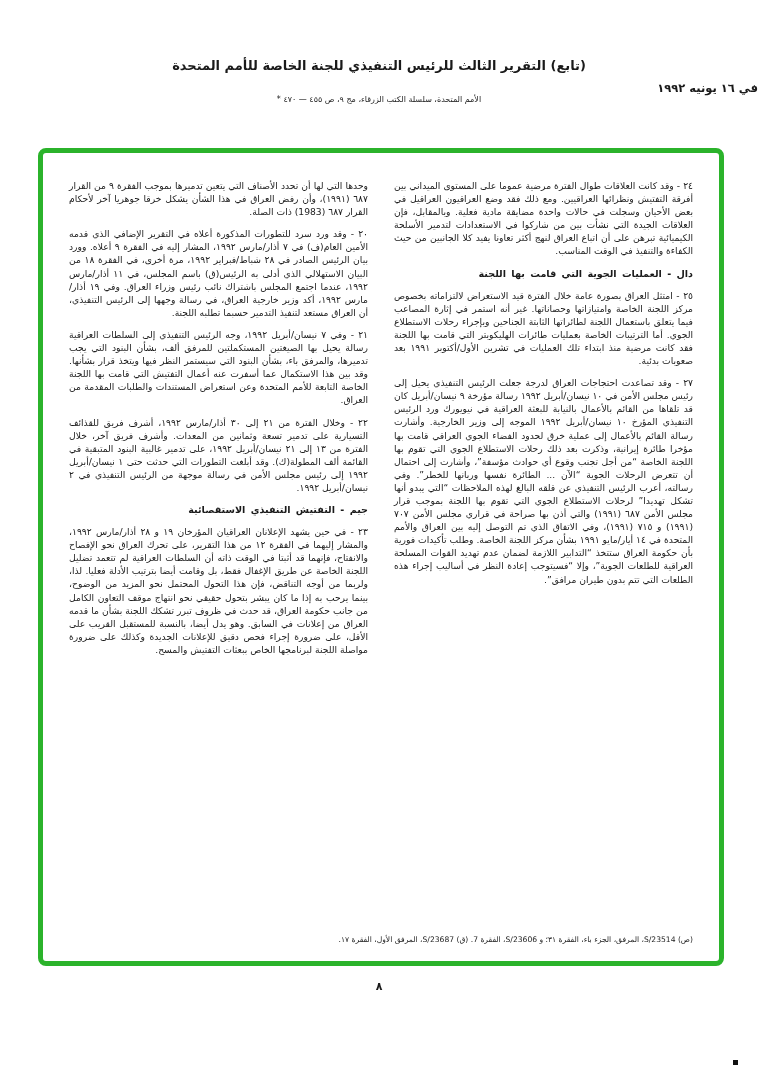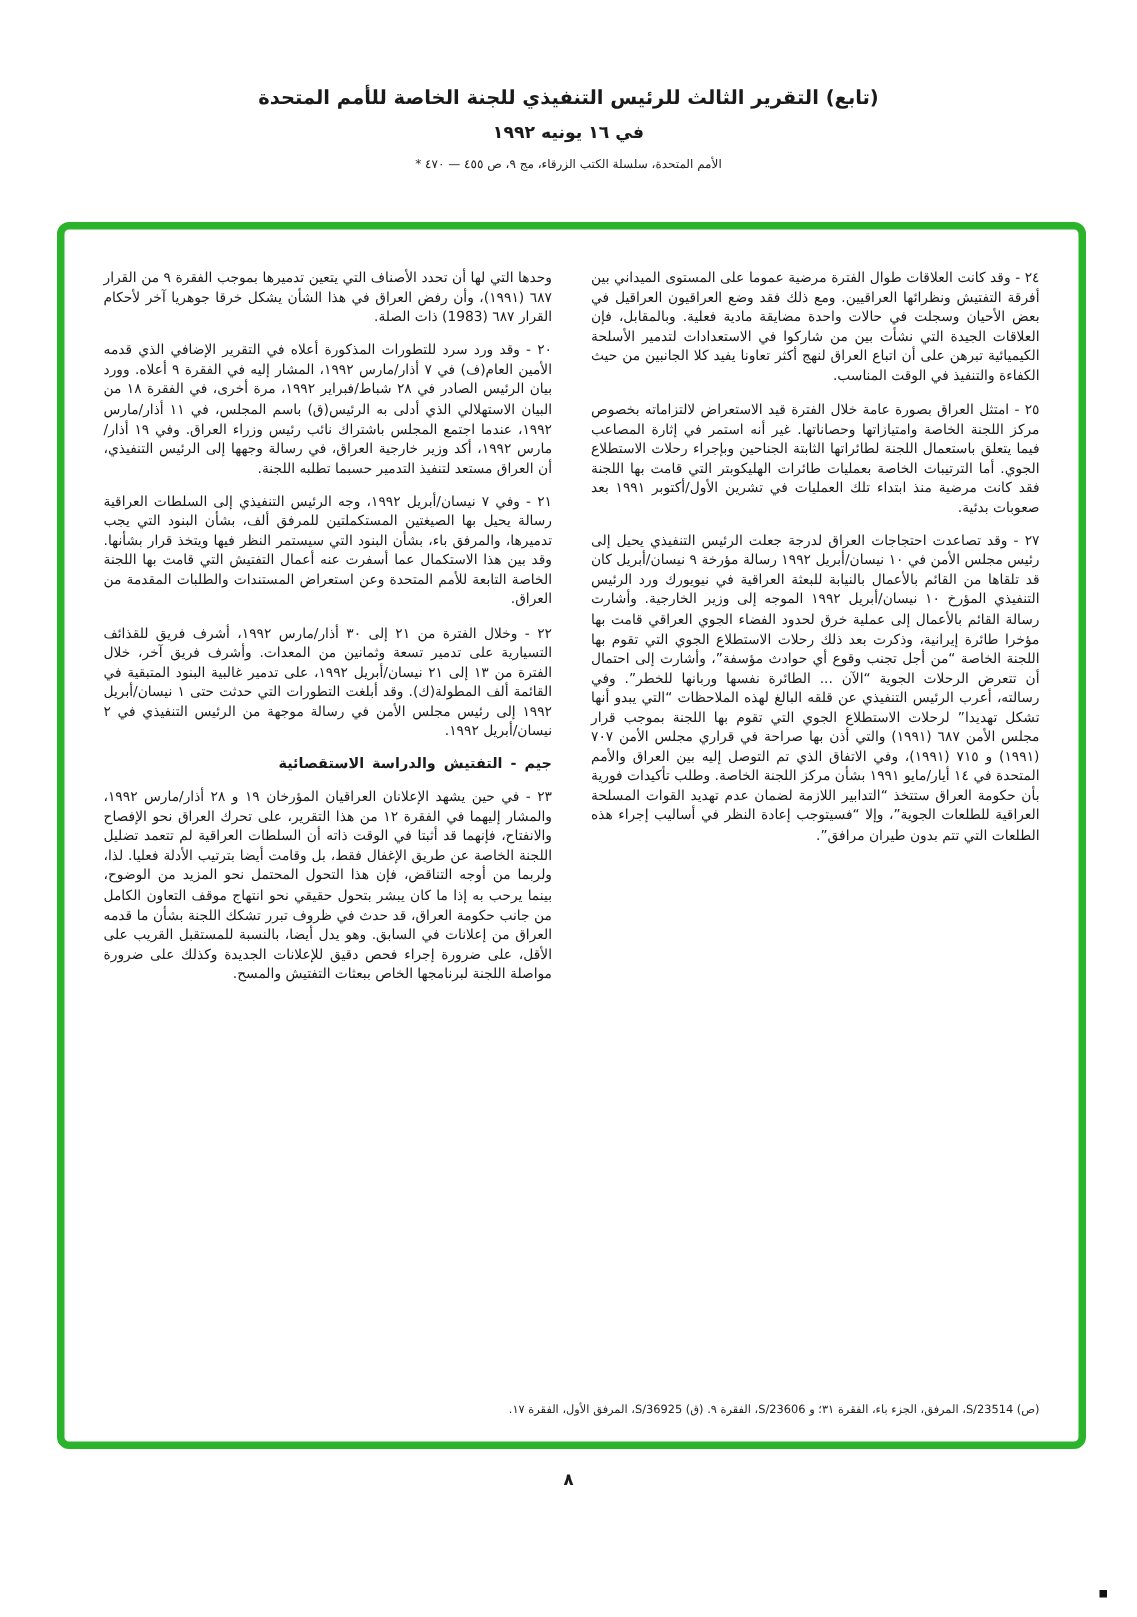--- a/index.html
+++ b/index.html
@@ -9,22 +9,22 @@
     margin:0 auto;
     background:#ffffff;
     font-family:"DejaVu Sans", sans-serif;
     color:#1a1a1a;
     overflow:hidden;
     direction:rtl;
   }
   
   .page-header{position:absolute;top:58px;left:0;right:0;text-align:center;}
   .doc-title{font-size:13px;font-weight:bold;letter-spacing:.2px;}
-  .doc-date{font-size:11.5px;font-weight:bold;margin-top:8px;}
-  .doc-source{font-size:8px;margin-top:10px;color:#222;}
+  .doc-date{font-size:11.5px;font-weight:bold;margin-top:8px;text-align:right;}
+  .doc-source{font-size:8px;color:#222;}
   
   .frame{
     position:absolute;
     top:148px;left:38px;
     width:686px;height:818px;
     box-sizing:border-box;
     border:5px solid #2bb32b;
     border-radius:8px;
     background:#fff;
   }
@@ -93,37 +93,38 @@
     <div class="doc-date">في ١٦ يونيه ١٩٩٢</div>
     <div class="doc-source">الأمم المتحدة، سلسلة الكتب الزرقاء، مج ٩، ص ٤٥٥ — ٤٧٠ *</div>
   </header>
 
   <div class="frame" style="border-color: rgb(43, 179, 43);">
 
     <div class="cols">
 
       <section class="col">
         <p>٢٤ - وقد كانت العلاقات طوال الفترة مرضية عموما على المستوى الميداني بين أفرقة التفتيش ونظرائها العراقيين. ومع ذلك فقد وضع العراقيون العراقيل في بعض الأحيان وسجلت في حالات واحدة مضايقة مادية فعلية. وبالمقابل، فإن العلاقات الجيدة التي نشأت بين من شاركوا في الاستعدادات لتدمير الأسلحة الكيميائية تبرهن على أن اتباع العراق لنهج أكثر تعاونا يفيد كلا الجانبين من حيث الكفاءة والتنفيذ في الوقت المناسب.</p>
+        <h3>دال - العمليات الجوية التي قامت بها اللجنة</h3>
         <p>٢٥ - امتثل العراق بصورة عامة خلال الفترة قيد الاستعراض لالتزاماته بخصوص مركز اللجنة الخاصة وامتيازاتها وحصاناتها. غير أنه استمر في إثارة المصاعب فيما يتعلق باستعمال اللجنة لطائراتها الثابتة الجناحين وبإجراء رحلات الاستطلاع الجوي. أما الترتيبات الخاصة بعمليات طائرات الهليكوبتر التي قامت بها اللجنة فقد كانت مرضية منذ ابتداء تلك العمليات في تشرين الأول/أكتوبر ١٩٩١ بعد صعوبات بدئية.</p>
         <p>٢٧ - وقد تصاعدت احتجاجات العراق لدرجة جعلت الرئيس التنفيذي يحيل إلى رئيس مجلس الأمن في ١٠ نيسان/أبريل ١٩٩٢ رسالة مؤرخة ٩ نيسان/أبريل كان قد تلقاها من القائم بالأعمال بالنيابة للبعثة العراقية في نيويورك ورد الرئيس التنفيذي المؤرخ ١٠ نيسان/أبريل ١٩٩٢ الموجه إلى وزير الخارجية. وأشارت رسالة القائم بالأعمال إلى عملية خرق لحدود الفضاء الجوي العراقي قامت بها مؤخرا طائرة إيرانية، وذكرت بعد ذلك رحلات الاستطلاع الجوي التي تقوم بها اللجنة الخاصة “من أجل تجنب وقوع أي حوادث مؤسفة”، وأشارت إلى احتمال أن تتعرض الرحلات الجوية “الآن ... الطائرة نفسها وربانها للخطر”. وفي رسالته، أعرب الرئيس التنفيذي عن قلقه البالغ لهذه الملاحظات “التي يبدو أنها تشكل تهديدا” لرحلات الاستطلاع الجوي التي تقوم بها اللجنة بموجب قرار مجلس الأمن ٦٨٧ (١٩٩١) والتي أذن بها صراحة في قراري مجلس الأمن ٧٠٧ (١٩٩١) و ٧١٥ (١٩٩١)، وفي الاتفاق الذي تم التوصل إليه بين العراق والأمم المتحدة في ١٤ أيار/مايو ١٩٩١ بشأن مركز اللجنة الخاصة. وطلب تأكيدات فورية بأن حكومة العراق ستتخذ “التدابير اللازمة لضمان عدم تهديد القوات المسلحة العراقية للطلعات الجوية”، وإلا “فسيتوجب إعادة النظر في أساليب إجراء هذه الطلعات التي تتم بدون طيران مرافق”.</p>
       </section>
 
       <section class="col">
         <p>وحدها التي لها أن تحدد الأصناف التي يتعين تدميرها بموجب الفقرة ٩ من القرار ٦٨٧ (١٩٩١)، وأن رفض العراق في هذا الشأن يشكل خرقا جوهريا آخر لأحكام القرار ٦٨٧ (1983) ذات الصلة.</p>
         <p>٢٠ - وقد ورد سرد للتطورات المذكورة أعلاه في التقرير الإضافي الذي قدمه الأمين العام(ف) في ٧ أذار/مارس ١٩٩٢، المشار إليه في الفقرة ٩ أعلاه. وورد بيان الرئيس الصادر في ٢٨ شباط/فبراير ١٩٩٢، مرة أخرى، في الفقرة ١٨ من البيان الاستهلالي الذي أدلى به الرئيس(ق) باسم المجلس، في ١١ أذار/مارس ١٩٩٢، عندما اجتمع المجلس باشتراك نائب رئيس وزراء العراق. وفي ١٩ أذار/مارس ١٩٩٢، أكد وزير خارجية العراق، في رسالة وجهها إلى الرئيس التنفيذي، أن العراق مستعد لتنفيذ التدمير حسبما تطلبه اللجنة.</p>
         <p>٢١ - وفي ٧ نيسان/أبريل ١٩٩٢، وجه الرئيس التنفيذي إلى السلطات العراقية رسالة يحيل بها الصيغتين المستكملتين للمرفق ألف، بشأن البنود التي يجب تدميرها، والمرفق باء، بشأن البنود التي سيستمر النظر فيها ويتخذ قرار بشأنها. وقد بين هذا الاستكمال عما أسفرت عنه أعمال التفتيش التي قامت بها اللجنة الخاصة التابعة للأمم المتحدة وعن استعراض المستندات والطلبات المقدمة من العراق.</p>
         <p>٢٢ - وخلال الفترة من ٢١ إلى ٣٠ أذار/مارس ١٩٩٢، أشرف فريق للقذائف التسيارية على تدمير تسعة وثمانين من المعدات. وأشرف فريق آخر، خلال الفترة من ١٣ إلى ٢١ نيسان/أبريل ١٩٩٢، على تدمير غالبية البنود المتبقية في القائمة ألف المطولة(ك). وقد أبلغت التطورات التي حدثت حتى ١ نيسان/أبريل ١٩٩٢ إلى رئيس مجلس الأمن في رسالة موجهة من الرئيس التنفيذي في ٢ نيسان/أبريل ١٩٩٢.</p>
-        <h3>جيم - التفتيش والدراسة الاستقصائية</h3>
+        <h3>جيم - التفتيش التنفيذي الاستقصائية</h3>
         <p>٢٣ - في حين يشهد الإعلانان العراقيان المؤرخان ١٩ و ٢٨ أذار/مارس ١٩٩٢، والمشار إليهما في الفقرة ١٢ من هذا التقرير، على تحرك العراق نحو الإفصاح والانفتاح، فإنهما قد أثبتا في الوقت ذاته أن السلطات العراقية لم تتعمد تضليل اللجنة الخاصة عن طريق الإغفال فقط، بل وقامت أيضا بترتيب الأدلة فعليا. لذا، ولربما من أوجه التناقض، فإن هذا التحول المحتمل نحو المزيد من الوضوح، بينما يرحب به إذا ما كان يبشر بتحول حقيقي نحو انتهاج موقف التعاون الكامل من جانب حكومة العراق، قد حدث في ظروف تبرر تشكك اللجنة بشأن ما قدمه العراق من إعلانات في السابق. وهو يدل أيضا، بالنسبة للمستقبل القريب على الأقل، على ضرورة إجراء فحص دقيق للإعلانات الجديدة وكذلك على ضرورة مواصلة اللجنة لبرنامجها الخاص ببعثات التفتيش والمسح.</p>
       </section>
 
     </div>
 
     <div class="footnotes">
-      <div class="fn">(ص) S/23514، المرفق، الجزء باء، الفقرة ٣١؛ و S/23606، الفقرة ٩.  (ق) S/36925، المرفق الأول، الفقرة ١٧.</div>
+      <div class="fn">(ص) S/23514، المرفق، الجزء باء، الفقرة ٣١؛ و S/23606، الفقرة 7.  (ق) S/23687، المرفق الأول، الفقرة ١٧.</div>
     </div>
 
   </div>
 
   <div class="pagenum">٨</div>
 
   <div class="scan-dot"></div>
 
 </div>
 

